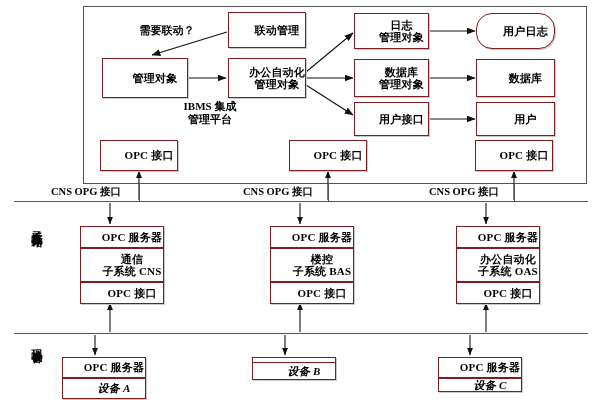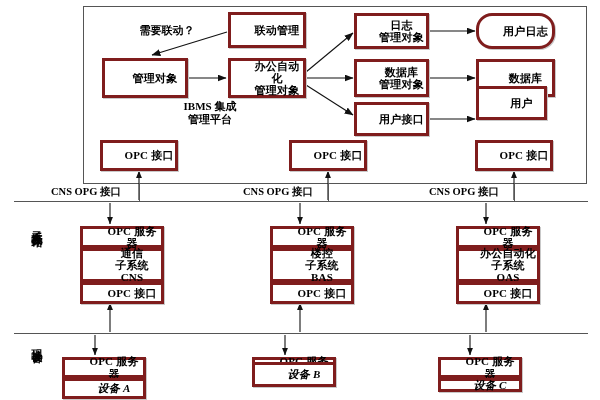--- a/index.html
+++ b/index.html
@@ -10,21 +10,21 @@
   #stage{
     position:relative;
     width:600px;height:400px;
     background:#fff;
     overflow:hidden;
   }
   
   .box{
     position:absolute;
     box-sizing:border-box;
-    border:3px solid #7f1d1d;
+    border:1px solid #7f1d1d;
     background:#fff;
     display:flex;
     align-items:center;
     justify-content:center;
     text-align:center;
     line-height:1.12;
     font-size:11px;
     font-weight:bold;
     letter-spacing:.2px;
     white-space:pre-line;
@@ -144,21 +144,21 @@
 
   <div class="box" style="left:354px;top:59px;width:75px;height:38px;">数据库
 管理对象</div>
 
   <div class="box" style="left:354px;top:102px;width:75px;height:34px;">用户接口</div>
 
   <div class="box" style="left:476px;top:13px;width:79px;height:36px;border-radius:16px;">用户日志</div>
 
   <div class="box" style="left:476px;top:59px;width:79px;height:38px;">数据库</div>
 
-  <div class="box" style="left:476px;top:86px;width:71px;height:34px;">用户</div>
+  <div class="box" style="left:476px;top:102px;width:79px;height:34px;">用户</div>
 
   <div class="label" style="left:150px;top:100px;width:120px;">IBMS 集成
 管理平台</div>
 
   <div class="label" style="left:112px;top:24px;width:110px;">需要联动？</div>
 
   <div class="box" style="left:100px;top:140px;width:78px;height:31px;">OPC 接口</div>
   <div class="box" style="left:289px;top:140px;width:78px;height:31px;">OPC 接口</div>
   <div class="box" style="left:475px;top:140px;width:78px;height:31px;">OPC 接口</div>
 
@@ -190,18 +190,18 @@
   <div class="box" style="left:456px;top:282px;width:84px;height:22px;">OPC 接口</div>
 
   <div class="hline" style="left:14px;top:333px;width:574px;"></div>
 
   <div class="vlabel" style="left:31px;top:340px;">现场设备</div>
 
   <div class="box" style="left:62px;top:357px;width:84px;height:21px;">OPC 服务器</div>
   <div class="box" style="left:62px;top:378px;width:84px;height:21px;font-style:italic;">设备 A</div>
 
   <div class="box" style="left:252px;top:357px;width:84px;height:21px;">OPC 服务器</div>
-  <div class="box" style="left:252px;top:362px;width:84px;height:25px;font-style:italic;">设备 B</div>
+  <div class="box" style="left:252px;top:362px;width:84px;height:18px;font-style:italic;">设备 B</div>
 
   <div class="box" style="left:438px;top:357px;width:84px;height:21px;">OPC 服务器</div>
   <div class="box" style="left:438px;top:378px;width:84px;height:14px;font-style:italic;">设备 C</div>
 
 </div>
 
 </body></html>

